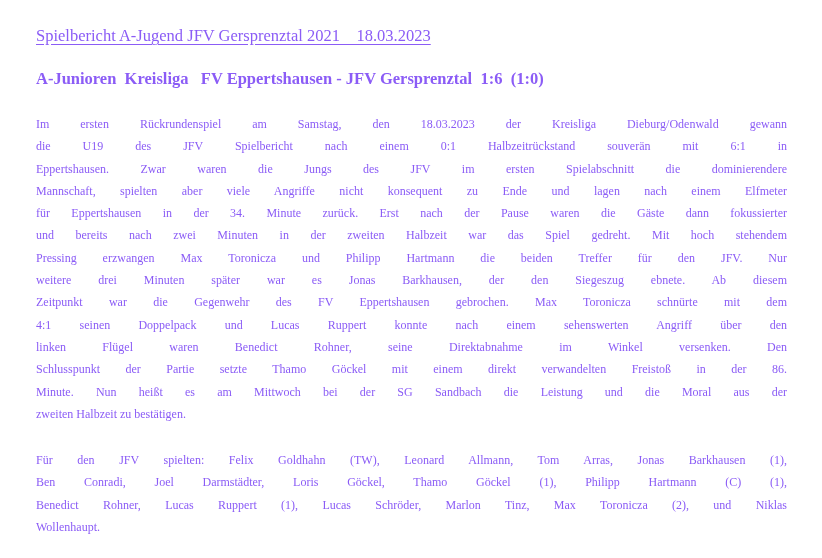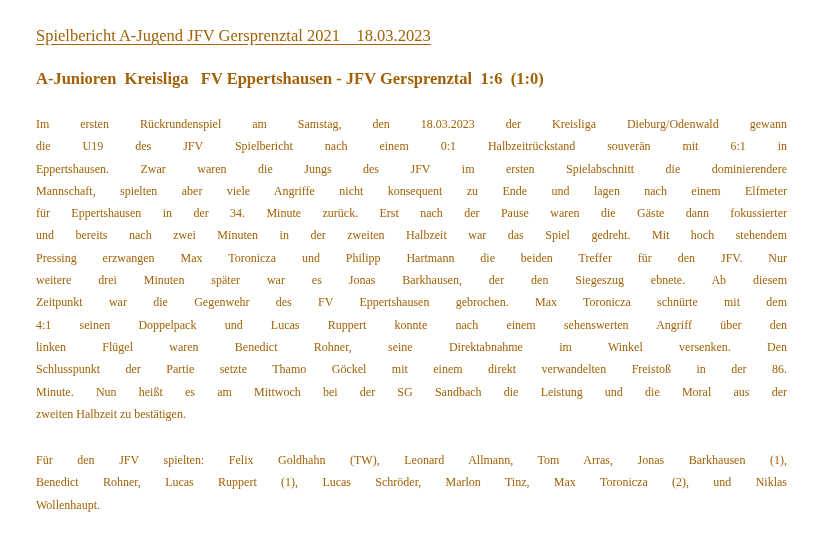--- a/index.html
+++ b/index.html
@@ -9,21 +9,21 @@
     height: 558px;
     background: #ffffff;
     overflow: hidden;
   }
   .page {
     box-sizing: border-box;
     width: 822px;
     height: 558px;
     padding: 26px 35px 0 36px;
     font-family: "Liberation Serif", "DejaVu Serif", serif;
-    color: #a16207;
+    color: #8b5cf6;
   }
   .doc-title {
     margin: 0;
     font-size: 16.5px;
     font-weight: normal;
     line-height: 20px;
     text-decoration: underline;
     text-underline-offset: 3px;
     white-space: pre-wrap;
   }
@@ -69,16 +69,17 @@
       <div class="jline">Zeitpunkt war die Gegenwehr des FV Eppertshausen gebrochen. Max Toronicza schnürte mit dem</div>
       <div class="jline">4:1 seinen Doppelpack und Lucas Ruppert konnte nach einem sehenswerten Angriff über den</div>
       <div class="jline">linken Flügel waren Benedict Rohner, seine Direktabnahme im Winkel versenken. Den</div>
       <div class="jline">Schlusspunkt der Partie setzte Thamo Göckel mit einem direkt verwandelten Freistoß in der 86.</div>
       <div class="jline">Minute. Nun heißt es am Mittwoch bei der SG Sandbach die Leistung und die Moral aus der</div>
       <div class="jline last">zweiten Halbzeit zu bestätigen.</div>
     </div>
 
   <div class="paragraph lineup">
       <div class="jline">Für den JFV spielten: Felix Goldhahn (TW), Leonard Allmann, Tom Arras, Jonas Barkhausen (1),</div>
+      <div class="jline">Ben Conradi, Joel Darmstädter, Loris Göckel, Thamo Göckel (1), Philipp Hartmann (C) (1),</div>
       <div class="jline">Benedict Rohner, Lucas Ruppert (1), Lucas Schröder, Marlon Tinz, Max Toronicza (2), und Niklas</div>
       <div class="jline last">Wollenhaupt.</div>
     </div>
 </div>
 
 </body></html>

